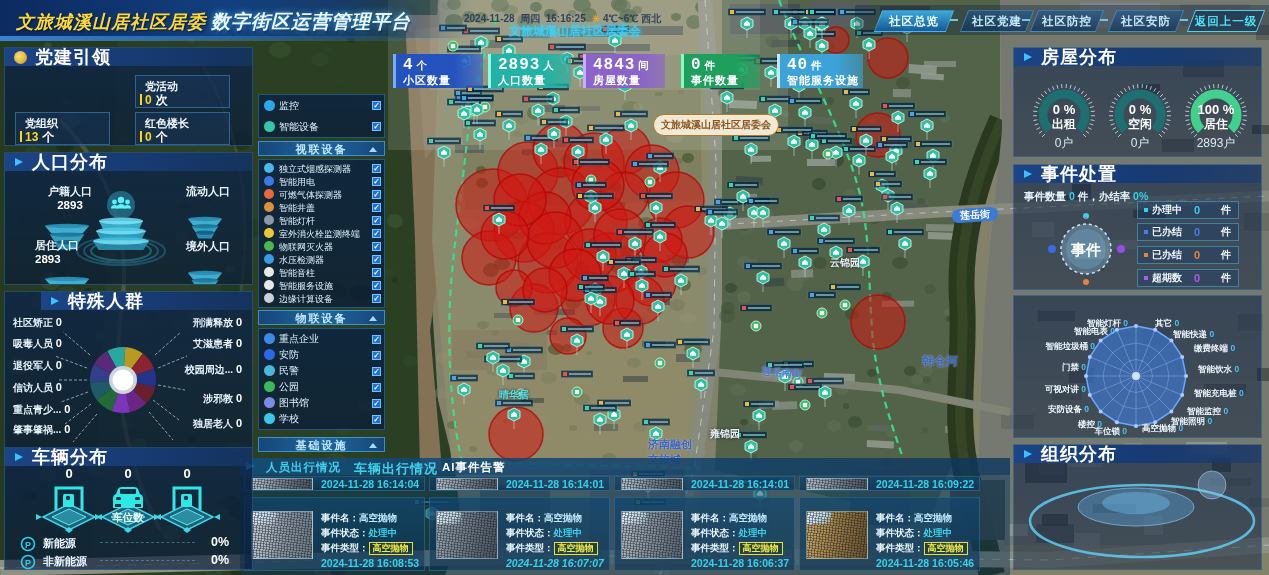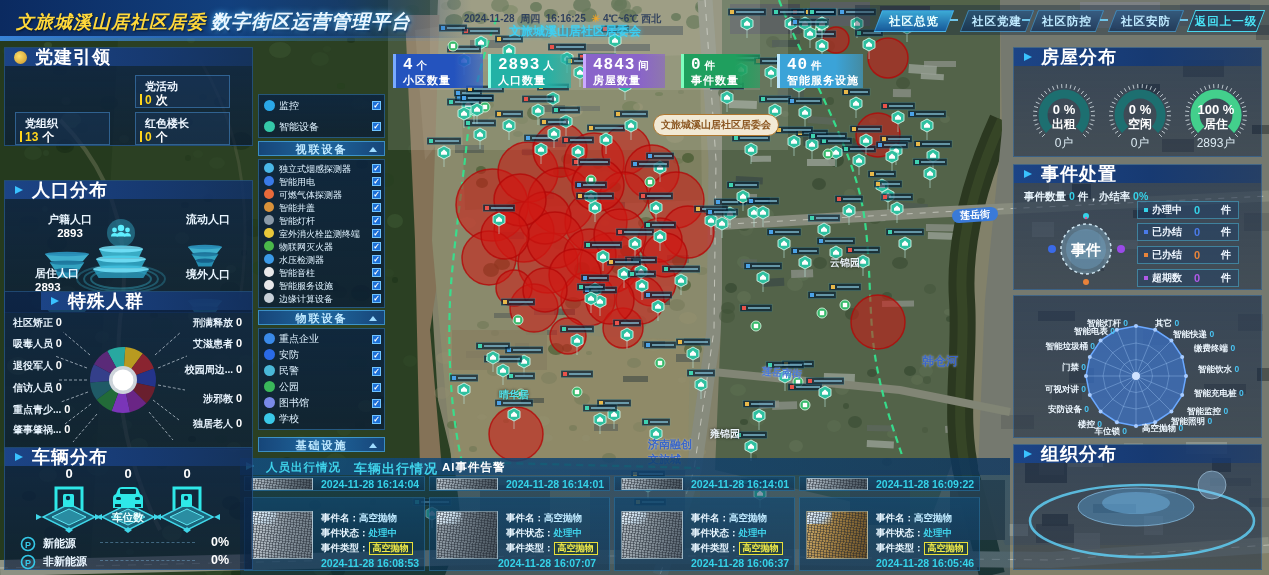--- a/index.html
+++ b/index.html
@@ -1442,21 +1442,21 @@
       <div class="kval" style="top:16px;">13<b>个</b></div>
     </div>
 
 <div class="kbox" style="left:130px;top:64px;width:95px;height:33px;">
       <div class="klab" style="top:3px;">红色楼长</div>
       <div class="kbar" style="top:18px;"></div>
       <div class="kval" style="top:16px;">0<b>个</b></div>
     </div>
 </div>
 
-<div class="panel" style="left:4px;top:152px;width:249px;height:133px;margin-top:28px;">
+<div class="panel" style="left:4px;top:152px;width:249px;height:133px;">
 
 <div class="phead">人口分布</div>
 <svg class="abs" style="left:0;top:18px;" width="247" height="113" viewBox="0 0 247 113">
 
 <g transform="translate(116,62)">
 <ellipse cx="0" cy="18" rx="44" ry="14.1" fill="none" stroke="rgba(60,200,230,.25)" stroke-width="2"></ellipse>
 <ellipse cx="0" cy="18" rx="37" ry="11.8" fill="none" stroke="rgba(60,200,230,.3)" stroke-width="2"></ellipse>
 <ellipse cx="0" cy="18" rx="30" ry="9.6" fill="none" stroke="rgba(60,200,230,.35)" stroke-width="2"></ellipse>
 <polygon points="-28.0,8 28.0,8 22.400000000000002,17 -22.400000000000002,17" fill="#2a9fc0" opacity=".8"></polygon>
 <ellipse cx="0" cy="8" rx="28.0" ry="3.5" fill="#7ae8ff" opacity=".8"></ellipse>
@@ -2086,21 +2086,21 @@
 </div>
 
 <div class="card" style="left:429px;top:497px;width:181px;height:74px;">
 <div class="photo" style="left:6px;top:13px;width:62px;height:48px;background:linear-gradient(100deg,#9aa5ad 0%,#7e8a94 30%,#5f6b75 65%,#49545e 100%);">
       <div class="sky"></div>
       <div class="bld"></div>
     </div>
 <div class="ctx" style="left:76px;top:14px;">事件名：<span style="color:#bfeaff;">高空抛物</span></div>
 <div class="ctx" style="left:76px;top:29px;">事件状态：<span style="color:#3fd2ea;">处理中</span></div>
 <div class="ctx" style="left:76px;top:44px;">事件类型：<span class="tag">高空抛物</span></div>
-<div class="cts" style="left:68px;top:59px;">2024-11-28 16:07:07</div>
+<div class="cts" style="left:76px;top:59px;font-style:italic;">2024-11-28 16:07:07</div>
 </div>
 
 <div class="card" style="left:614px;top:497px;width:181px;height:74px;">
 <div class="photo" style="left:6px;top:13px;width:62px;height:48px;background:linear-gradient(100deg,#b0b8be 0%,#939ea6 30%,#737f89 65%,#586470 100%);">
       <div class="sky"></div>
       <div class="bld"></div>
     </div>
 <div class="ctx" style="left:76px;top:14px;">事件名：<span style="color:#bfeaff;">高空抛物</span></div>
 <div class="ctx" style="left:76px;top:29px;">事件状态：<span style="color:#3fd2ea;">处理中</span></div>
 <div class="ctx" style="left:76px;top:44px;">事件类型：<span class="tag">高空抛物</span></div>

